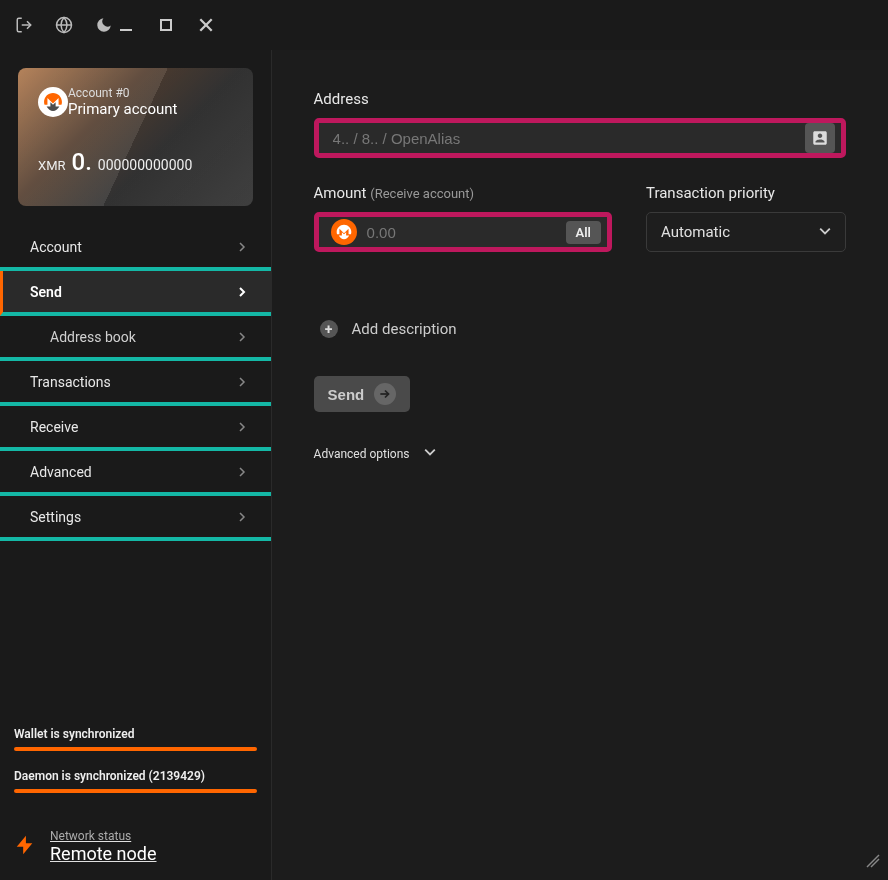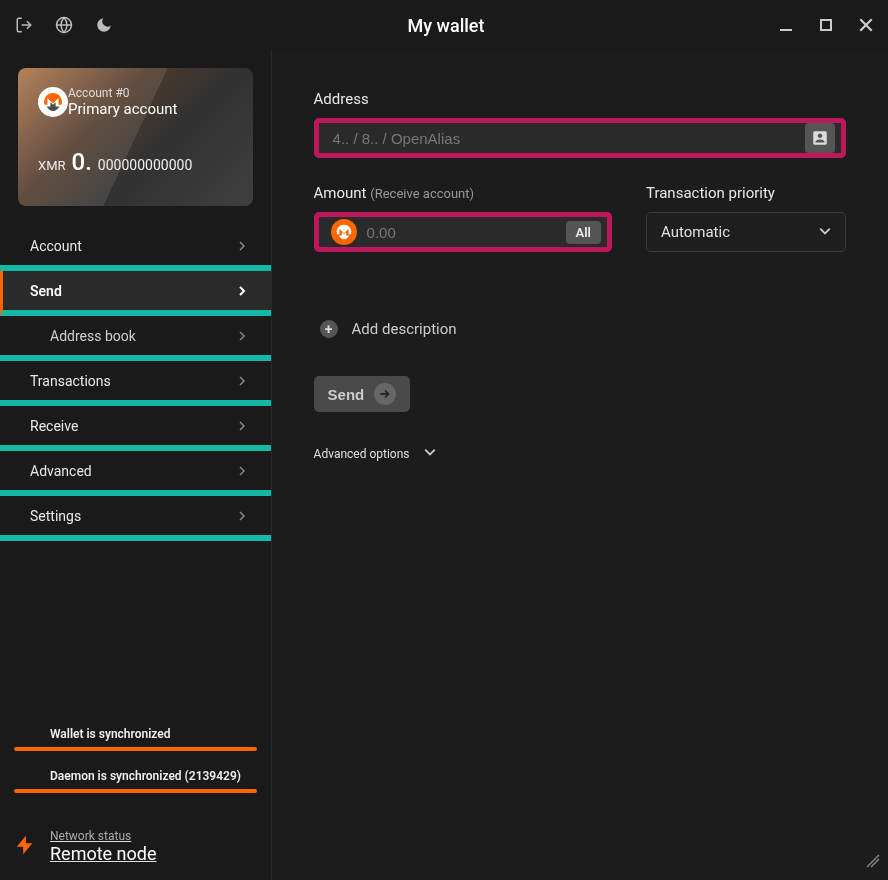--- a/index.html
+++ b/index.html
@@ -61,30 +61,30 @@
   .balance-row { position:relative; margin-top:30px; display:flex; align-items:baseline; gap:6px; }
   .balance-cur { font-size:13px; color:#eee; }
   .balance-big { font-size:24px; font-weight:500; color:#fff; }
   .balance-small { font-size:14px; color:#eee; }
 
   
   .nav { margin-top: 10px; }
   .nav-item {
     height:45px; display:flex; align-items:center; justify-content:space-between;
     padding: 0 24px 0 30px; font-size:14px; color:#e8e8e8; cursor:pointer;
-    border-bottom:6px solid #14b8a6;
+    border-bottom:4px solid #14b8a6;
   }
   .nav-item.active { background:#2a2a2a; border-left:3px solid #ff6600; padding-left:27px; font-weight:600; color:#fff; }
   .nav-item.sub { padding-left: 50px; color:#d0d0d0; }
   .chevron { color:#888; }
 
   
   .sidebar-spacer { flex:1; }
   .sync-section { padding: 10px 14px; }
-  .sync-label { font-size:12px; font-weight:600; color:#eee; margin-bottom:6px;margin-left:36px; }
+  .sync-label { font-size:12px; font-weight:600; color:#eee; margin-bottom:6px; }
   .sync-bar { height:4px; background:#ff6600; border-radius:2px; margin-bottom:18px; }
   .net-status { display:flex; gap:14px; align-items:center; padding: 8px 14px 16px 14px; }
   .bolt { color:#ff6600; }
   .net-text { display:flex; flex-direction:column;text-decoration:underline; }
   .net-label { font-size:12px; color:#aaa; }
   .net-val { font-size:18px; color:#fff; }
 
   
   .field-label { font-size:15px; color:#e8e8e8; margin-bottom:10px; }
   .field-label .hint { font-size:13px; color:#999; }
@@ -158,21 +158,20 @@
           <line x1="2" y1="12" x2="22" y2="12"></line>
           <path d="M12 2a15.3 15.3 0 0 1 4 10 15.3 15.3 0 0 1-4 10 15.3 15.3 0 0 1-4-10 15.3 15.3 0 0 1 4-10z"></path>
         </svg>
     </div>
     <div class="titlebar-icon">
       <svg width="18" height="18" viewBox="0 0 24 24" fill="currentColor">
           <path d="M21 12.79A9 9 0 1 1 11.21 3 7 7 0 0 0 21 12.79z"></path>
         </svg>
     </div>
   </div>
-  <div class="titlebar-title">My wallet</div>
   <div class="titlebar-right">
     <div class="win-btn">
       <svg width="14" height="14" viewBox="0 0 14 14">
           <line x1="1" y1="12" x2="13" y2="12" stroke="currentColor" stroke-width="2"></line>
         </svg>
     </div>
     <div class="win-btn">
       <svg width="14" height="14" viewBox="0 0 14 14">
           <rect x="2" y="2" width="10" height="10" fill="none" stroke="currentColor" stroke-width="2"></rect>
         </svg>

